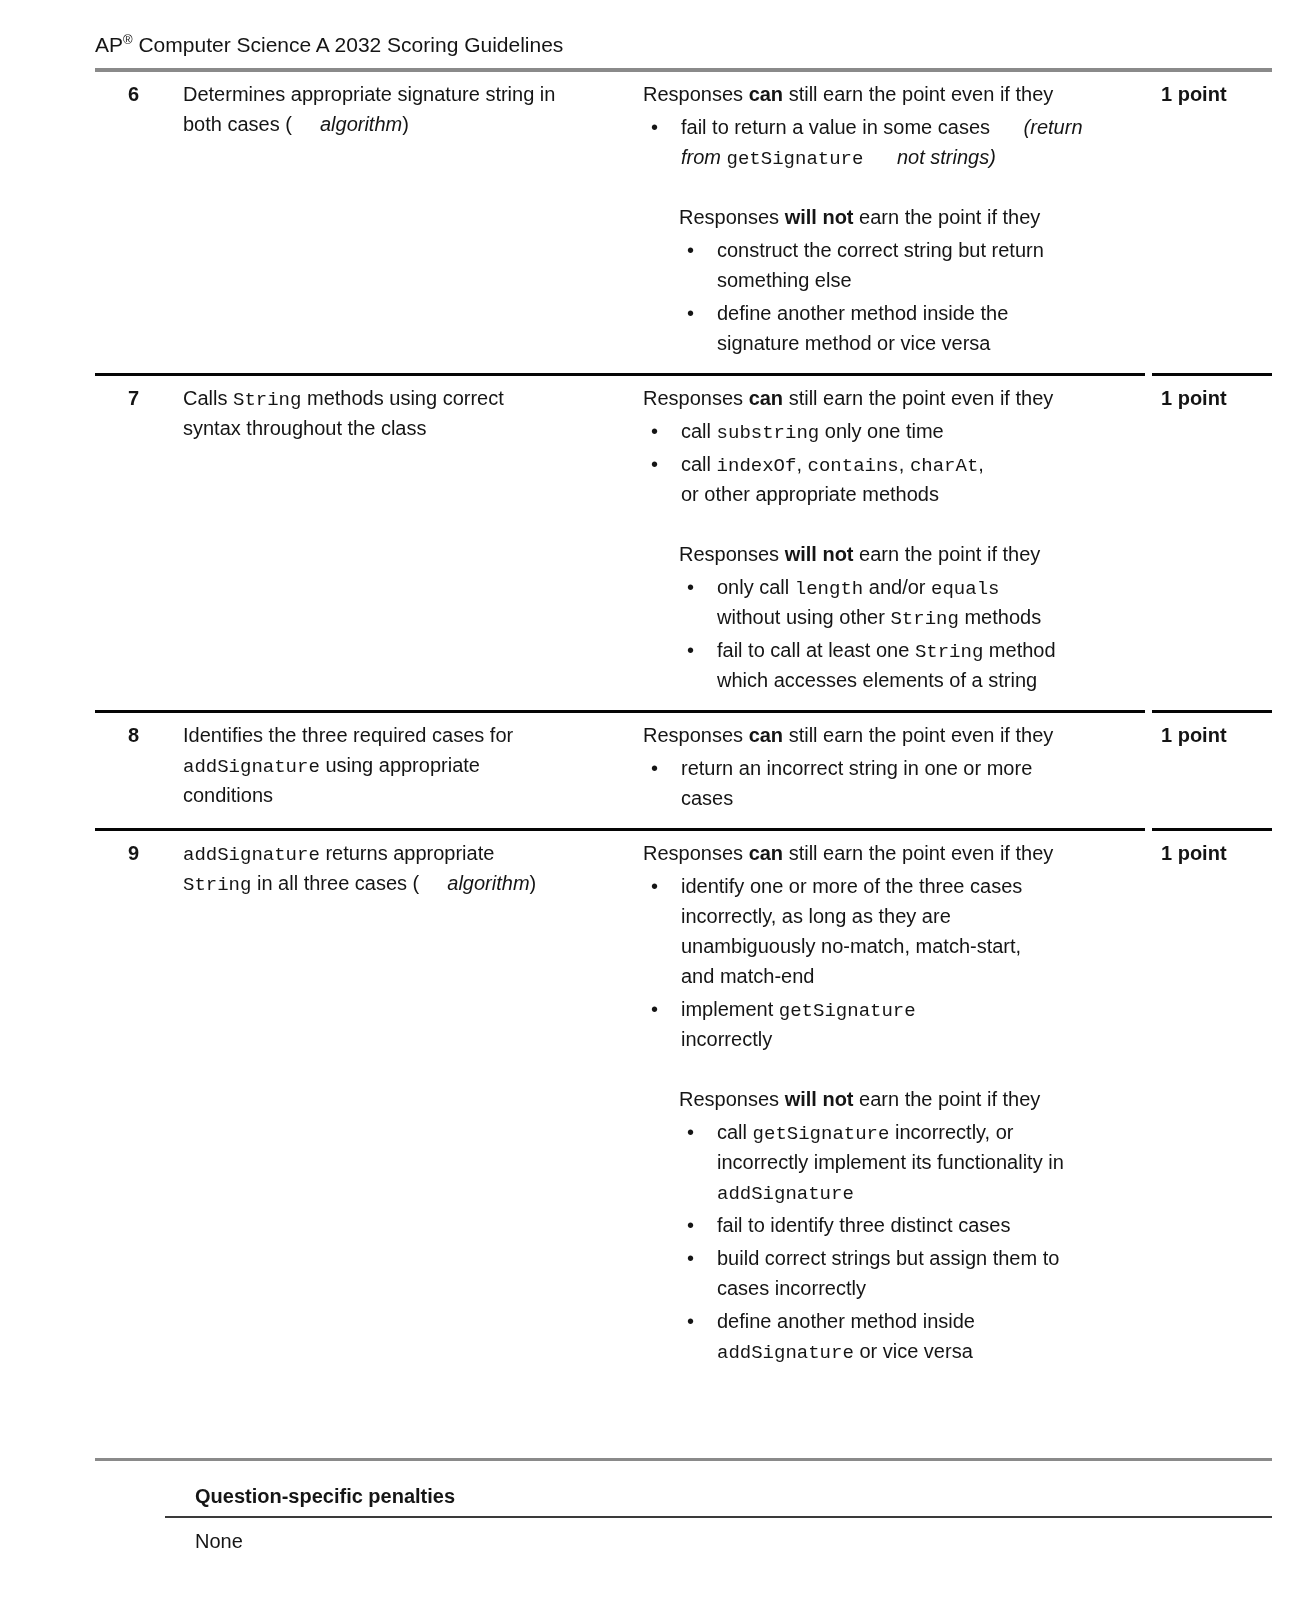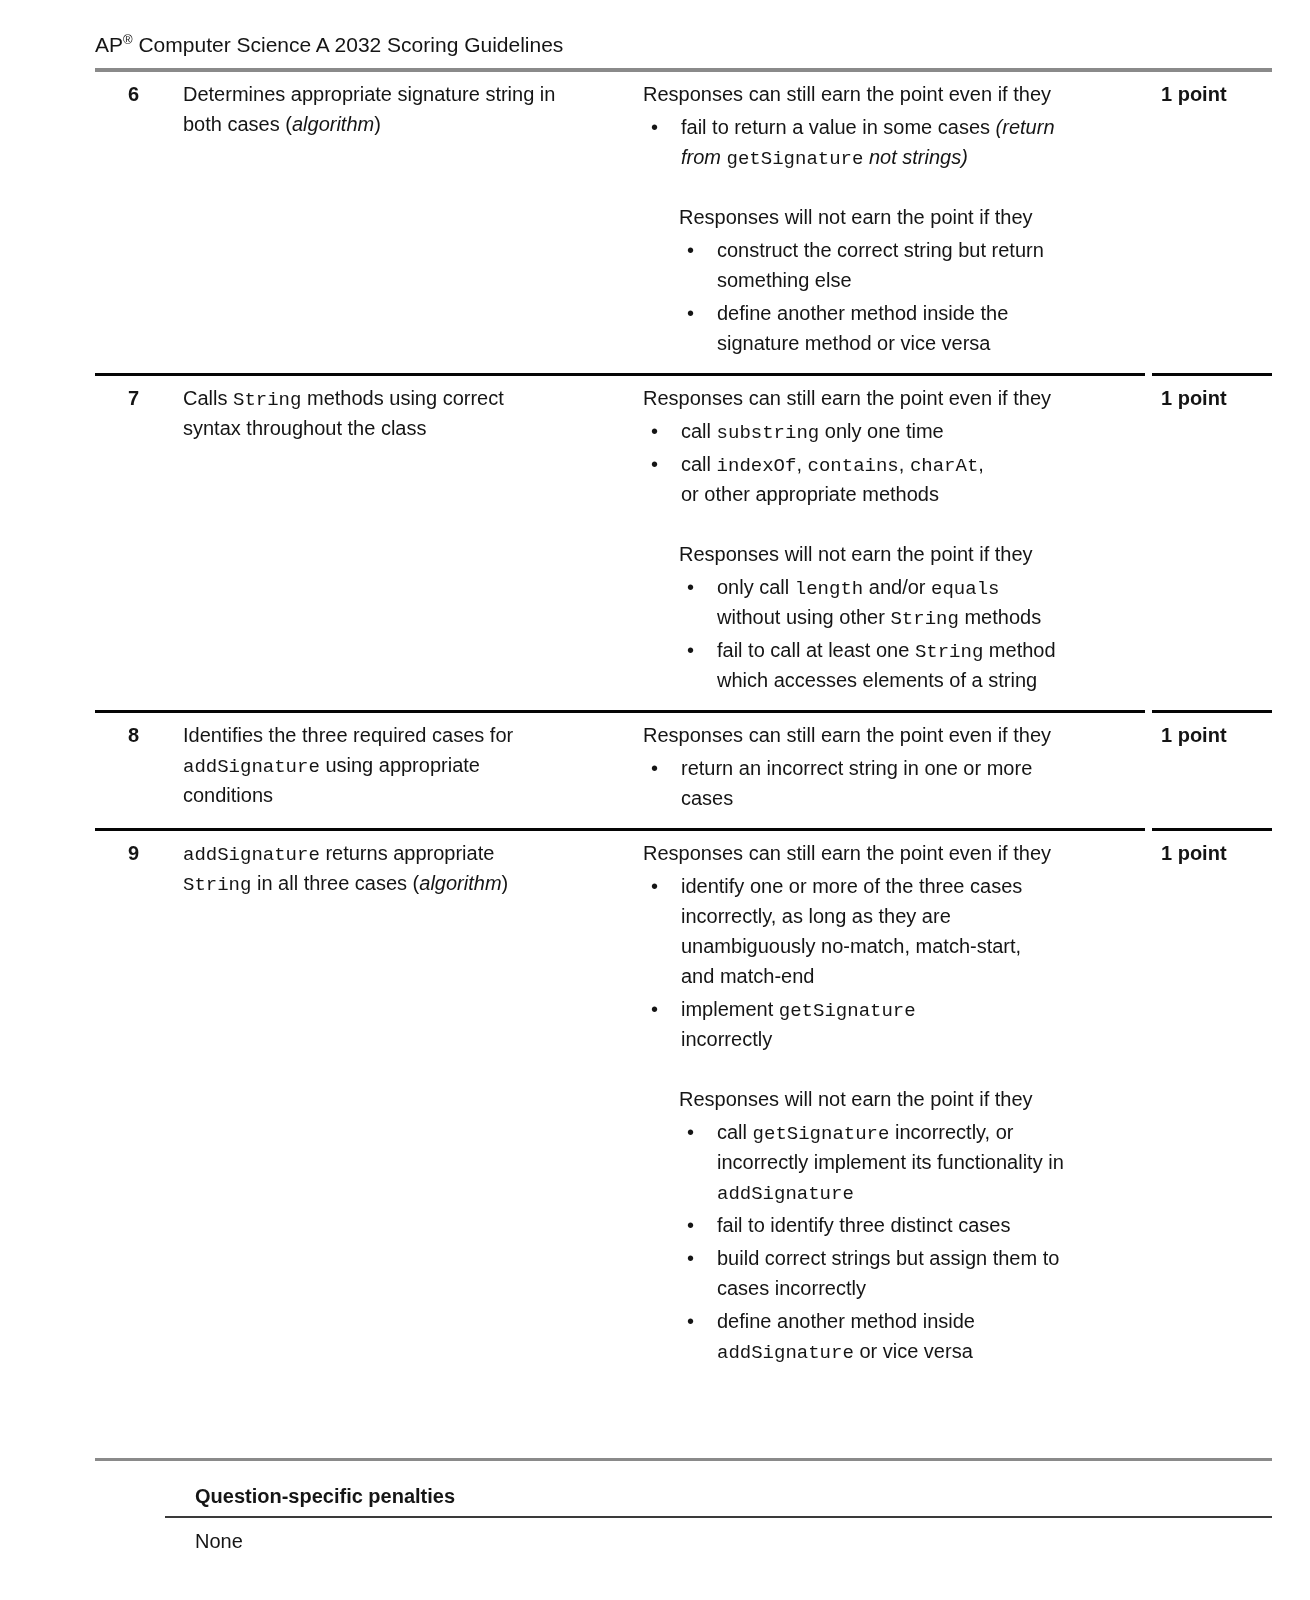--- a/index.html
+++ b/index.html
@@ -27,22 +27,22 @@
   .col-num { padding-left:33px; font-weight:bold; }
   .col-criterion { padding-right:16px; white-space:pre-line; }
   .col-detail { white-space:pre-line; }
   .col-points { font-weight:bold; padding-left:9px; }
 
   .section + .section { margin-top:30px;margin-left:36px; }
   .lead { margin:0; }
   .bullet { position:relative; padding-left:38px; margin-top:3px; }
   .bullet::before { content:"\2022"; position:absolute; left:8px; top:0; }
 
-  .b { font-weight:normal; }
-  .i { font-style:italic; }
+  .b { font-weight:bold; }
+  .i { font-style:italic;margin-left:28px; }
   .code { font-family:"Liberation Mono", monospace; font-size:0.95em; line-height:1; }
 
   
   .footer { margin-top:77px; }
   .footer-rule-top { height:3px; background:#8a8a8a; }
   .penalties-heading { font-weight:bold; padding:20px 0 5px 100px; }
   .penalties-rule { height:2px; background:#3a3a3a; margin-left:70px; }
   .penalties-value { padding:8px 0 0 100px; }
 </style>
 </head>

